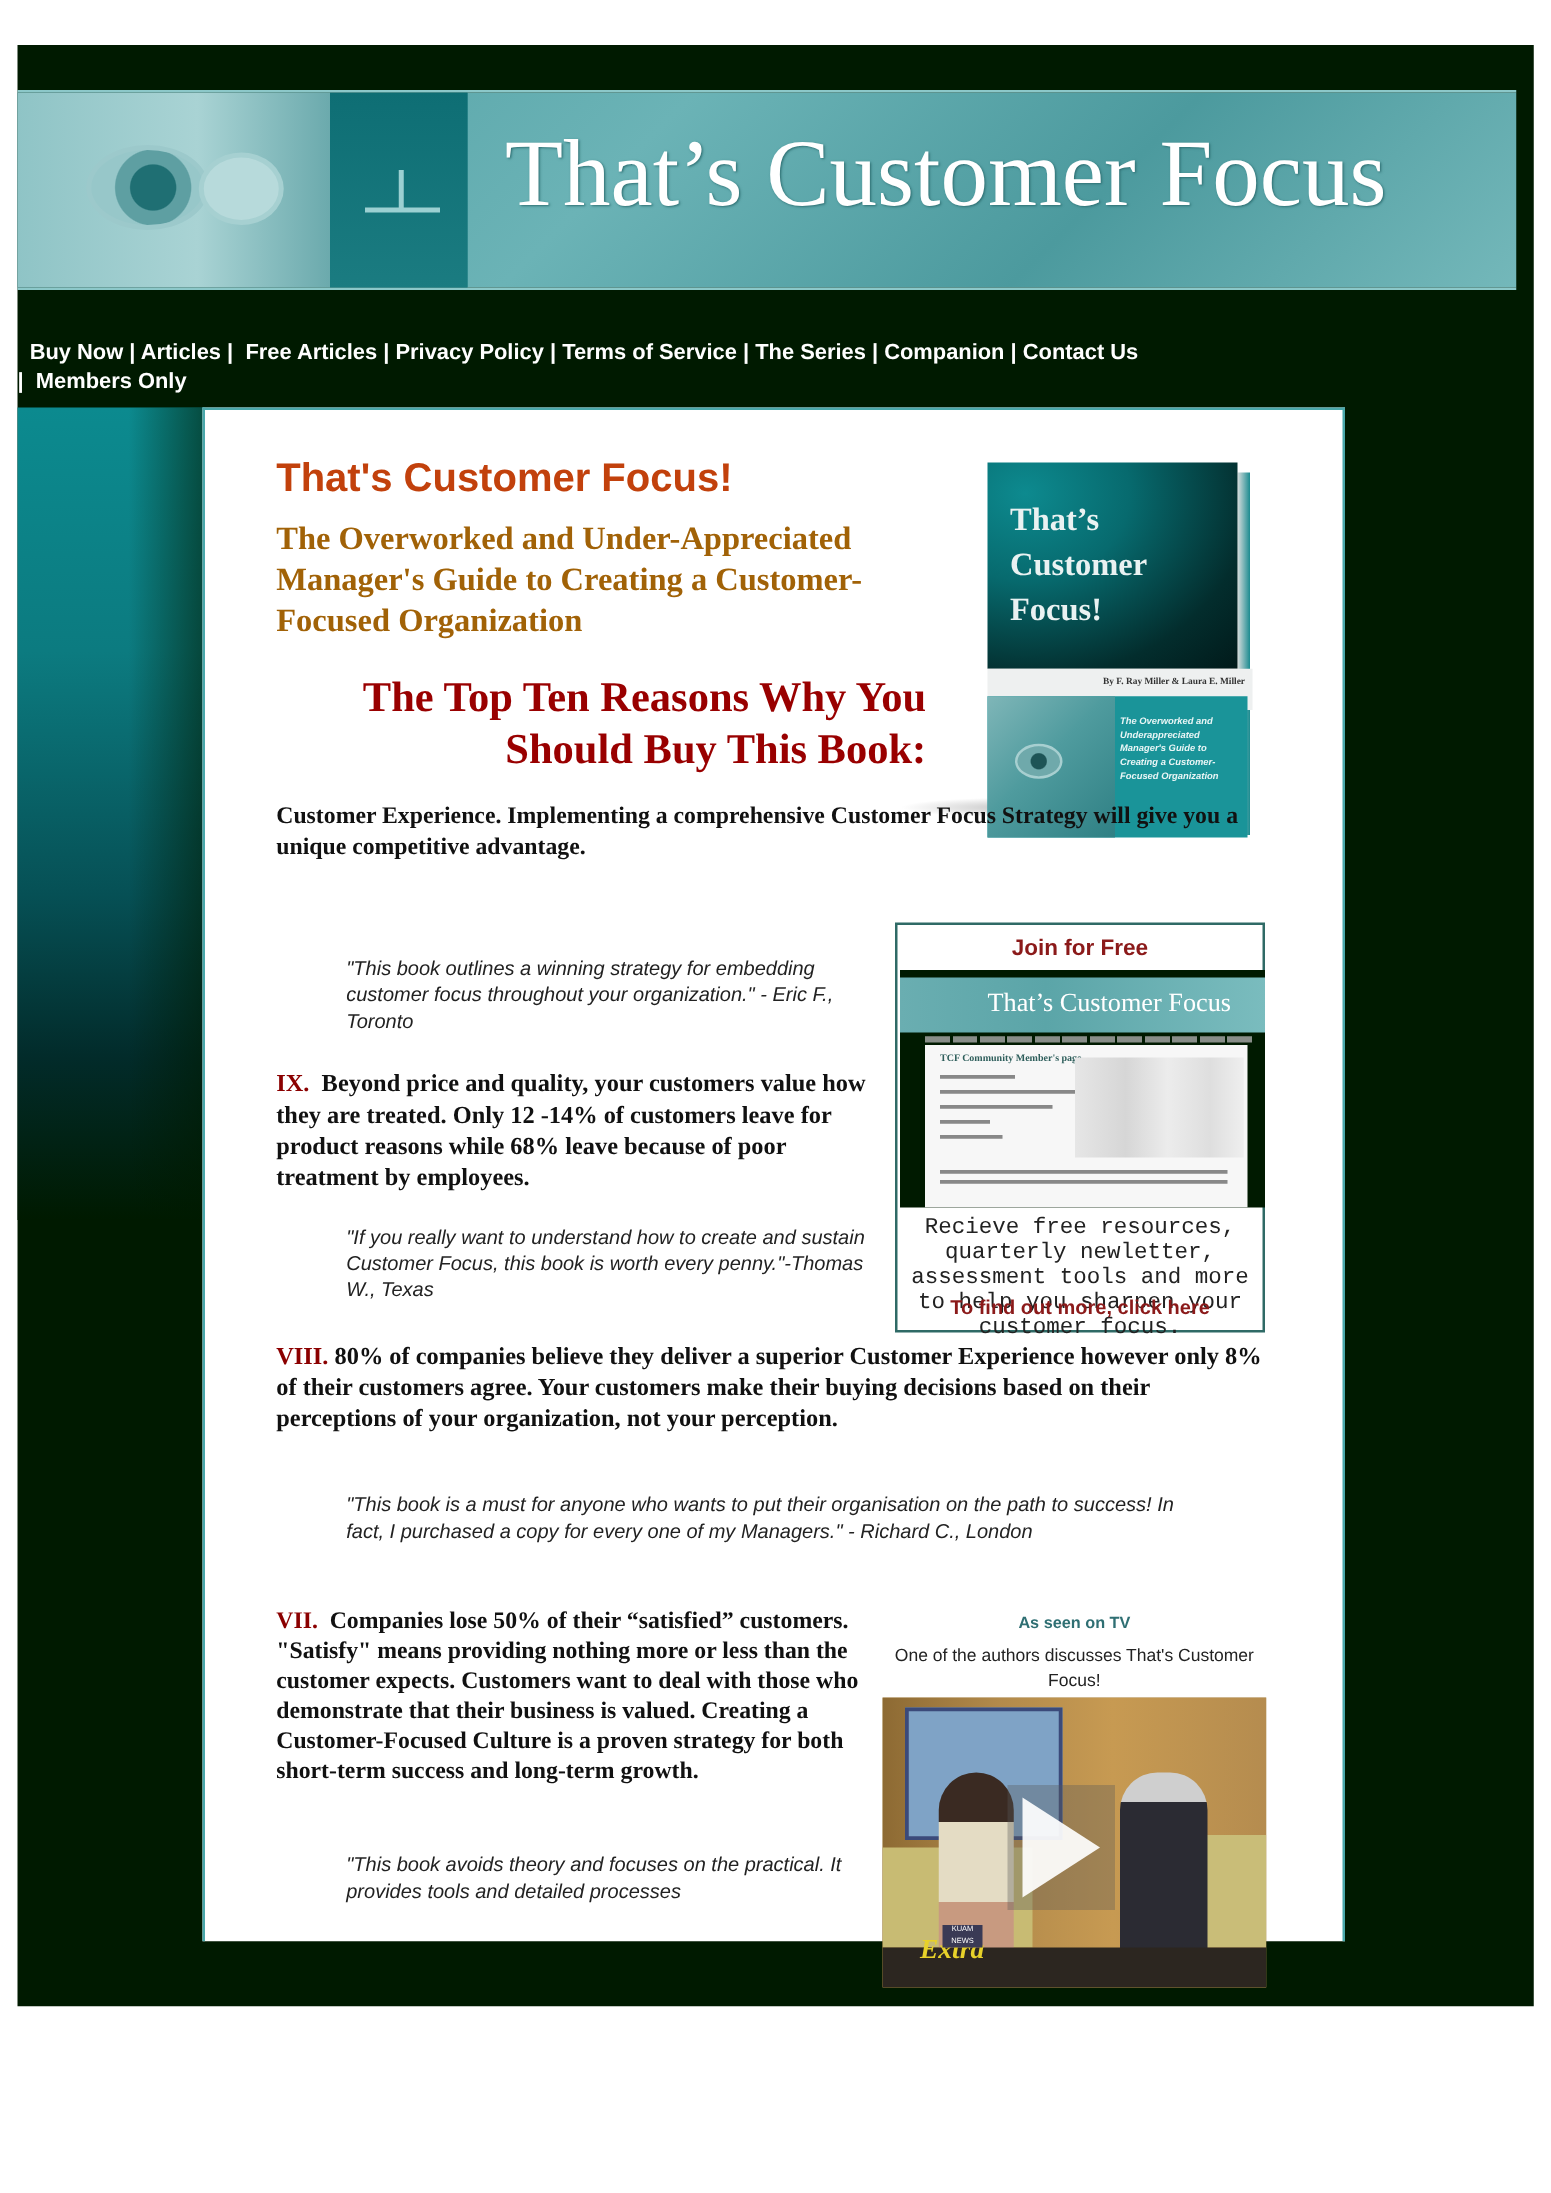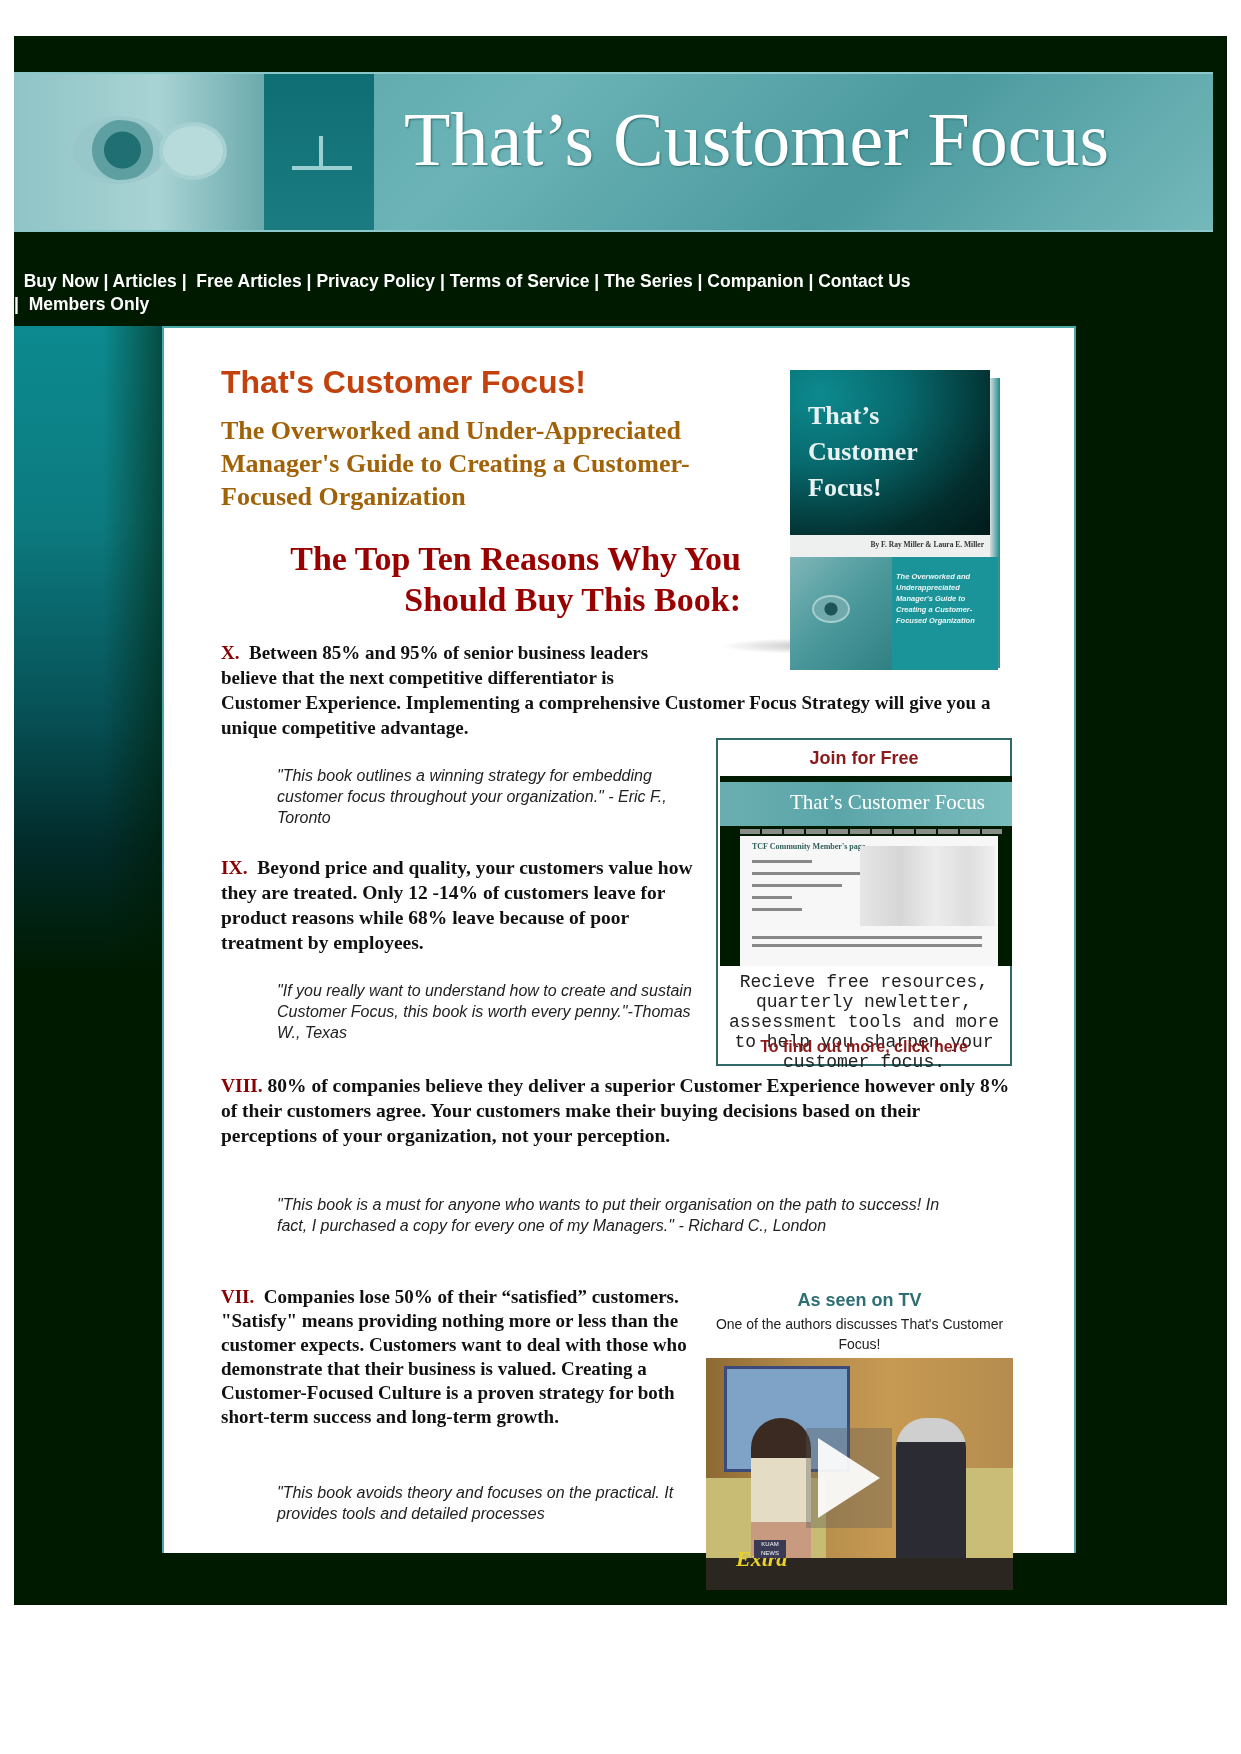--- a/index.html
+++ b/index.html
@@ -21,21 +21,21 @@
   .left-strip::after{content:"";position:absolute;right:0;top:0;width:60px;height:100%;background:linear-gradient(90deg,rgba(0,26,0,0) 0%,rgba(0,26,0,0.55) 100%);}
   .panel{position:absolute;left:162px;top:326px;width:914px;height:1227px;background:#ffffff;border-left:2px solid #4aa8ab;border-right:2px solid #4aa8ab;border-top:2px solid #4aa8ab;box-sizing:border-box;}
   .h1{position:absolute;left:221px;top:364px;font-family:Liberation Sans, sans-serif;font-weight:bold;font-size:32px;color:#c2410c;white-space:nowrap;}
   .subtitle{position:absolute;left:221px;top:414px;width:520px;font-family:"Liberation Serif",serif;font-weight:bold;font-size:26px;line-height:33px;color:#a16207;}
   .h2{position:absolute;left:221px;top:538px;width:520px;font-family:"Liberation Serif",serif;font-weight:bold;font-size:34px;line-height:41px;color:#990000;text-align:right;}
   .book{position:absolute;left:790px;top:370px;width:212px;height:300px;}
   .book-shadow{position:absolute;left:-70px;top:268px;width:120px;height:16px;background:radial-gradient(ellipse at 80% 50%,rgba(120,120,120,0.45),rgba(255,255,255,0) 70%);}
   .book-spine{position:absolute;left:200px;top:8px;width:10px;height:290px;background:linear-gradient(90deg,#d8dddd,#1b8b90);}
   .book-top{position:absolute;left:0;top:0;width:200px;height:165px;background:radial-gradient(ellipse at 15% 15%,#0d8a8f 0%,#076a6e 35%,#032d2d 75%,#011a1a 100%);}
   .book-title{position:absolute;left:18px;top:28px;font-family:"Liberation Serif",serif;font-weight:bold;font-size:26px;line-height:36px;color:#e9f2f2;}
-  .book-band{position:absolute;left:0;top:165px;width:200px;height:33px;background:#eef0f0;}
+  .book-band{position:absolute;left:0;top:165px;width:200px;height:33px;background:#eef0f0;padding-left:12px;}
   .book-authors{position:absolute;right:6px;top:5px;font-family:"Liberation Serif",serif;font-weight:bold;font-size:7.5px;color:#333;}
   .book-bottom{position:absolute;left:0;top:187px;width:208px;height:113px;background:#1a9499;}
   .book-photo{position:absolute;left:0;top:0;width:102px;height:113px;background:linear-gradient(135deg,#7fb6b8 0%,#4f9b9e 45%,#2f8084 100%);}
   .book-photo .be{position:absolute;left:22px;top:38px;width:34px;height:24px;border-radius:50%;border:2px solid #a7cfd0;background:radial-gradient(circle,#1d5456 0 6px,#6fa9ab 7px);}
   .book-sub{position:absolute;left:106px;top:14px;width:92px;font-family:"Liberation Sans",sans-serif;font-style:italic;font-weight:bold;font-size:7.5px;line-height:11px;color:#eaf6f6;}
   .reason{position:absolute;font-family:"Liberation Serif",serif;font-weight:bold;color:#111111;}
   .roman{color:#8b0000;}
   .r10{left:221px;top:640px;width:780px;font-size:19px;line-height:25px;}
   .r10 .narrow{display:block;width:470px;}
   .quote{position:absolute;font-family:"Liberation Sans",sans-serif;font-style:italic;font-size:16px;line-height:21px;color:#222222;}
@@ -51,21 +51,21 @@
   .js-page{position:absolute;left:20px;top:60px;width:258px;height:130px;background:#f7f7f7;}
   .js-h{position:absolute;left:12px;top:6px;font-family:"Liberation Serif",serif;font-weight:bold;font-size:8px;color:#2f5f5c;}
   .js-line{position:absolute;left:12px;height:3px;background:#888;}
   .js-people{position:absolute;left:120px;top:10px;width:135px;height:80px;background:linear-gradient(90deg,#e6e6e6,#d6d6d6 30%,#ececec 55%,#dedede 80%,#efefef);}
   .join-body{position:absolute;left:0;top:232px;width:100%;text-align:center;font-family:Liberation Mono, monospace;font-size:18px;line-height:20px;color:#222;}
   .join-link{position:absolute;left:0;top:298px;width:100%;text-align:center;font-family:"Liberation Sans",sans-serif;font-weight:bold;font-size:16px;color:#8b1a1a;text-decoration:none;}
   .r8{left:221px;top:1073px;width:790px;font-size:19.5px;line-height:25px;}
   .q3{left:277px;top:1194px;width:680px;}
   .r7{left:221px;top:1285px;width:480px;font-size:19px;line-height:24px;}
   .q4{left:277px;top:1482px;width:430px;}
-  .tv-title{position:absolute;left:706px;top:1290px;width:307px;text-align:center;font-family:"Liberation Sans",sans-serif;font-weight:bold;font-size:18px;color:#2f6f73;}
+  .tv-title{position:absolute;left:706px;top:1290px;width:307px;text-align:center;font-family:"Liberation Sans",sans-serif;font-weight:bold;font-size:13px;color:#2f6f73;}
   .tv-sub{position:absolute;left:706px;top:1314px;width:307px;text-align:center;font-family:"Liberation Sans",sans-serif;font-size:14px;line-height:20px;color:#222;}
   .video{position:absolute;left:706px;top:1358px;width:307px;height:232px;background:#a9874c;overflow:hidden;}
   .v-wall{position:absolute;left:0;top:0;width:100%;height:100%;background:linear-gradient(90deg,#8d6a33 0%,#b28a4b 30%,#c79a52 60%,#b58c4f 100%);}
   .v-shelf{position:absolute;left:18px;top:8px;width:120px;height:100px;background:#7fa3c6;border:3px solid #3b4a7a;}
   .v-couch1{position:absolute;left:0;top:120px;width:120px;height:80px;background:#c8bb73;}
   .v-couch2{position:absolute;left:205px;top:110px;width:102px;height:90px;background:#c9bd78;}
   .v-woman{position:absolute;left:45px;top:60px;width:60px;height:160px;background:linear-gradient(180deg,#3a2a22 0 25%,#e4dcc4 25% 65%,#c89a80 65%);border-radius:30px 30px 8px 8px;}
   .v-man{position:absolute;left:190px;top:60px;width:70px;height:170px;background:linear-gradient(180deg,#cfcfcf 0 14%,#2b2b33 14%);border-radius:30px 30px 6px 6px;}
   .v-floor{position:absolute;left:0;top:200px;width:100%;height:32px;background:#2c2620;}
   .v-play{position:absolute;left:112px;top:80px;width:0;height:0;border-top:40px solid transparent;border-bottom:40px solid transparent;border-left:62px solid rgba(255,255,255,0.92);}
@@ -133,21 +133,20 @@
   </div>
   <div class="book-bottom">
     <div class="book-photo">
       <div class="be"></div>
     </div>
     <div class="book-sub">The Overworked and Underappreciated Manager's Guide to Creating a Customer-Focused Organization</div>
   </div>
 </div>
 
 <div class="reason r10">
-  <span class="narrow"><span class="roman">X.</span>&nbsp;&nbsp;<span>Between 85% and 95% of senior business leaders believe that the next competitive differentiator is</span></span>
   <span>Customer Experience.  Implementing a comprehensive Customer Focus Strategy will give you a unique competitive advantage.</span>
 </div>
 <div class="quote q1">"This book outlines a winning strategy for embedding customer focus throughout your organization."  - Eric F., Toronto</div>
 
 <div class="reason r9">
   <span class="roman">IX.</span>&nbsp;&nbsp;<span>Beyond price and quality, your customers value how they are treated. Only 12 -14% of customers leave for product reasons while 68% leave because of poor treatment by employees.</span>
 </div>
 <div class="quote q2">"If you really want to understand how to create and sustain Customer Focus, this book is worth every penny."-Thomas W., Texas</div>
 
 <div class="join">

